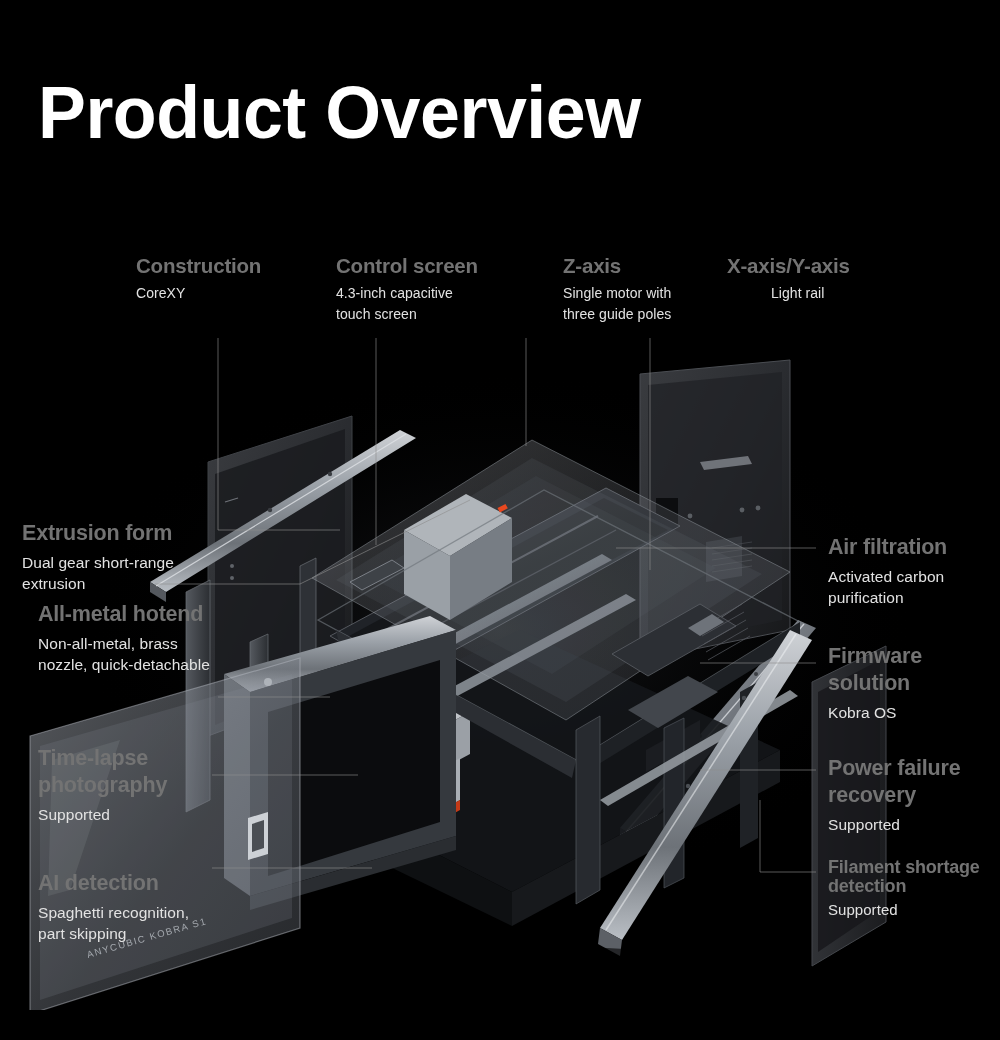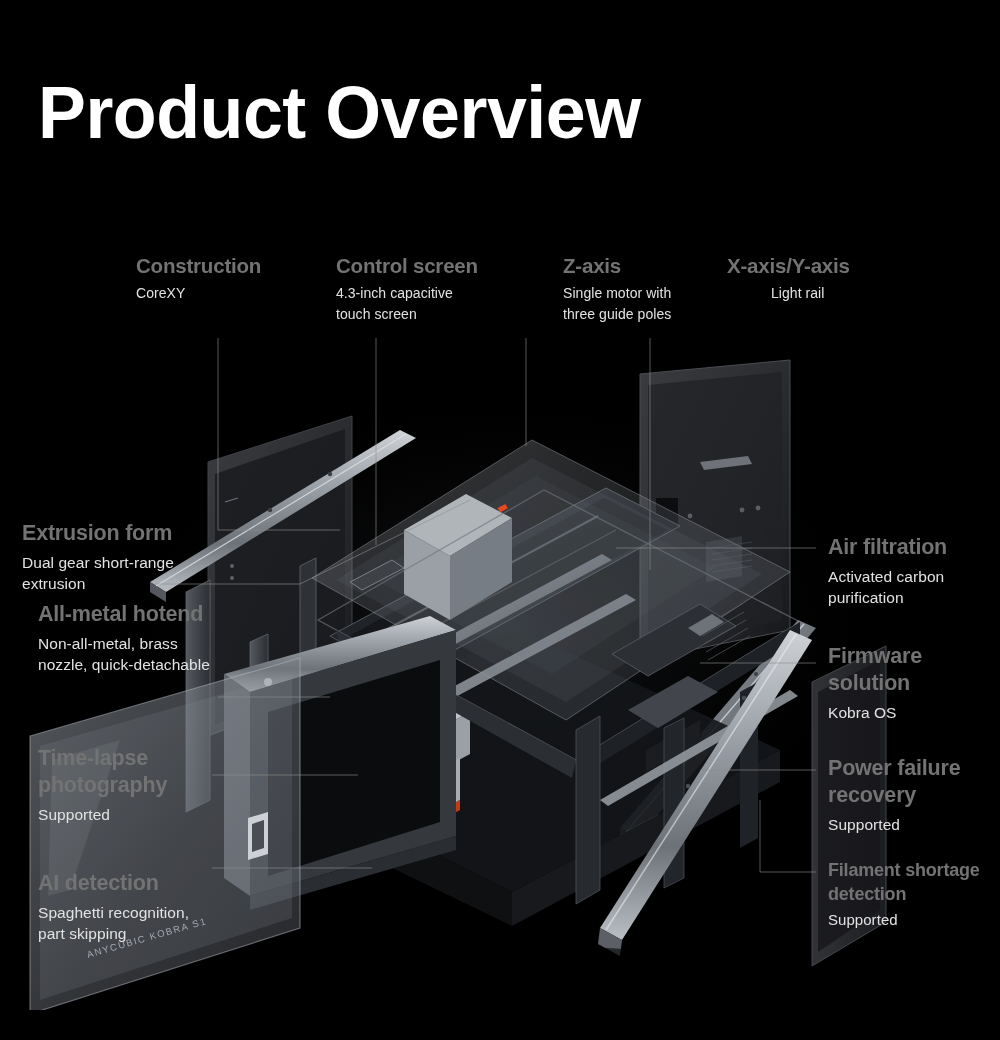--- a/index.html
+++ b/index.html
@@ -40,21 +40,21 @@
     letter-spacing:0.05px;
   }
 
   
   .callout.top .c-title{font-size:20.5px;line-height:26px;}
   .callout.top .c-desc{font-size:14px;line-height:21px;margin-top:4px;color:#e2e2e2;}
 
   
   .callout.side .c-title{font-size:21.5px;line-height:27px;}
   .callout.side .c-desc{font-size:15.5px;line-height:21px;margin-top:5px;color:#e2e2e2;}
-  .callout.side.small .c-title{font-size:18px;line-height:24px;}
+  .callout.side.small .c-title{font-size:18px;line-height:19px;}
   .callout.side.small .c-desc{font-size:15px;line-height:20px;margin-top:4px;}
 
   .callout.right{text-align:left;}
 
   
   .leaders{position:absolute;left:0;top:0;width:1000px;height:1040px;pointer-events:none;}
   .leaders line, .leaders path{stroke:#8e8e8e;stroke-width:1;fill:none;opacity:.62;}
 </style>
 </head>
 <body>

